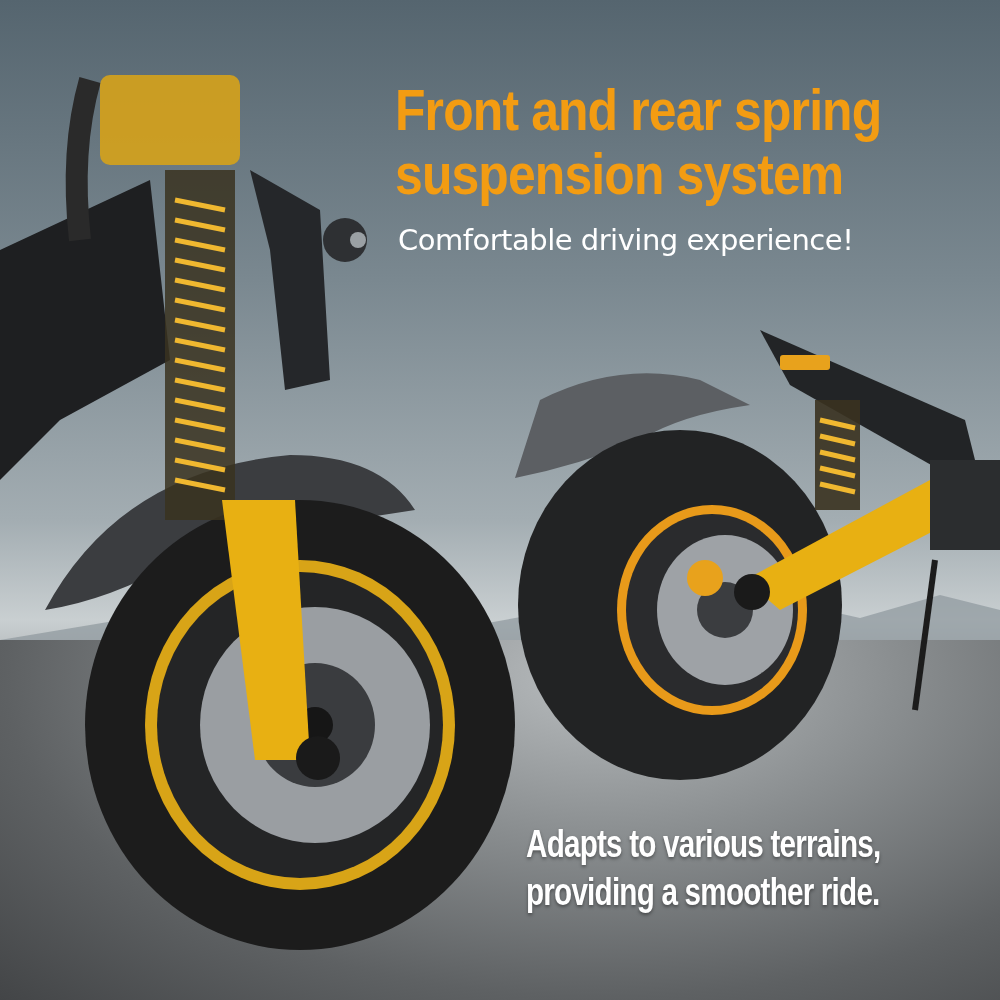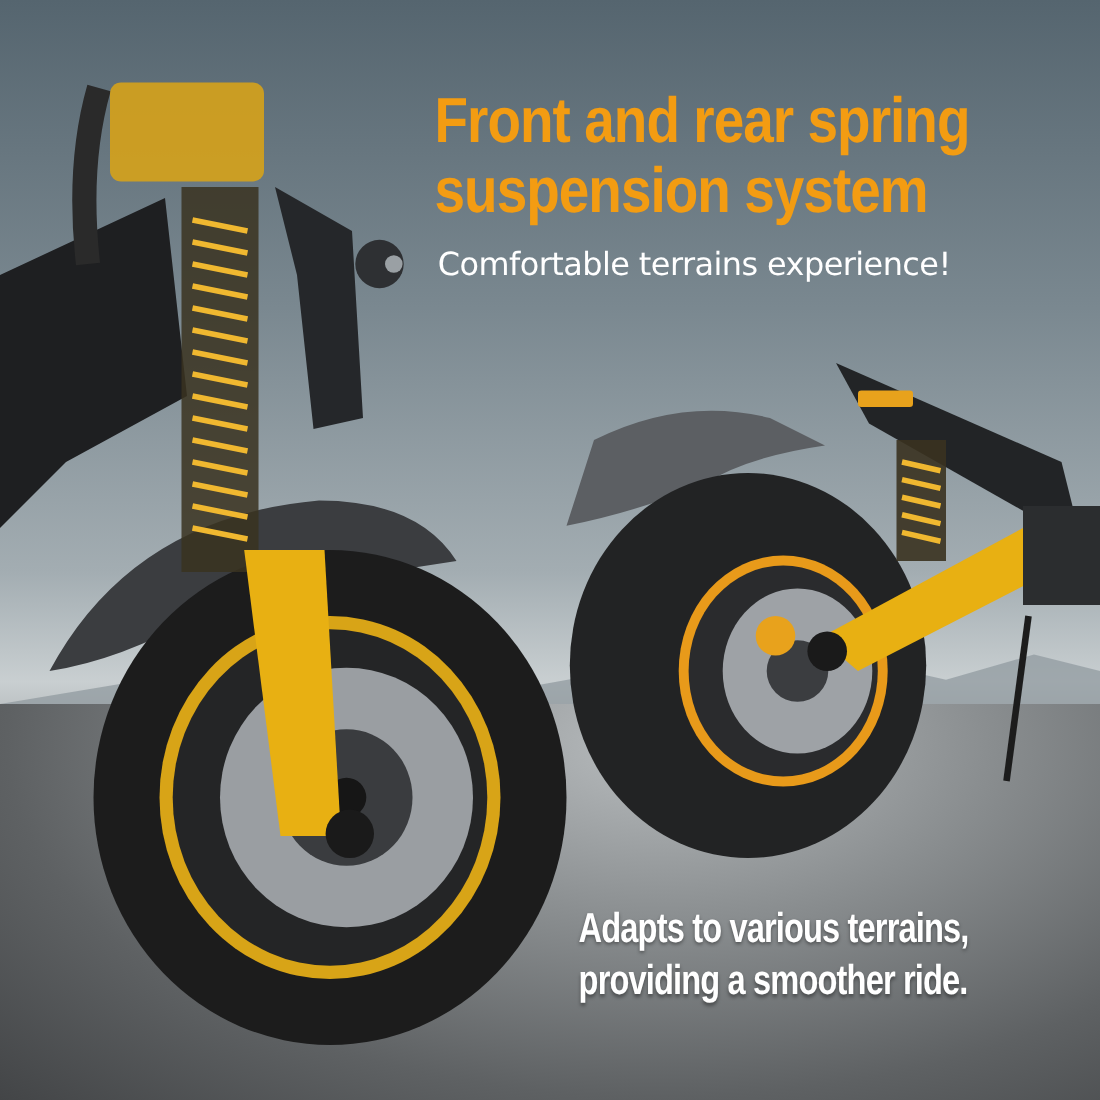--- a/index.html
+++ b/index.html
@@ -70,17 +70,17 @@
     <circle cx="752" cy="592" r="18" fill="#1a1a1a"></circle>
     <rect x="930" y="460" width="70" height="90" fill="#2b2d2f"></rect>
     <path d="M935,560 L915,710" stroke="#1c1c1c" stroke-width="6"></path>
   </g>
 </svg>
 
 <div class="headline">
   <div>Front and rear spring</div>
   <div>suspension system</div>
 </div>
-<div class="sub">Comfortable terrains experience!</div>
+<div class="sub">Comfortable driving experience!</div>
 <div class="caption">
   <div>Adapts to various terrains,</div>
   <div>providing a smoother ride.</div>
 </div>
 
 </body></html>

